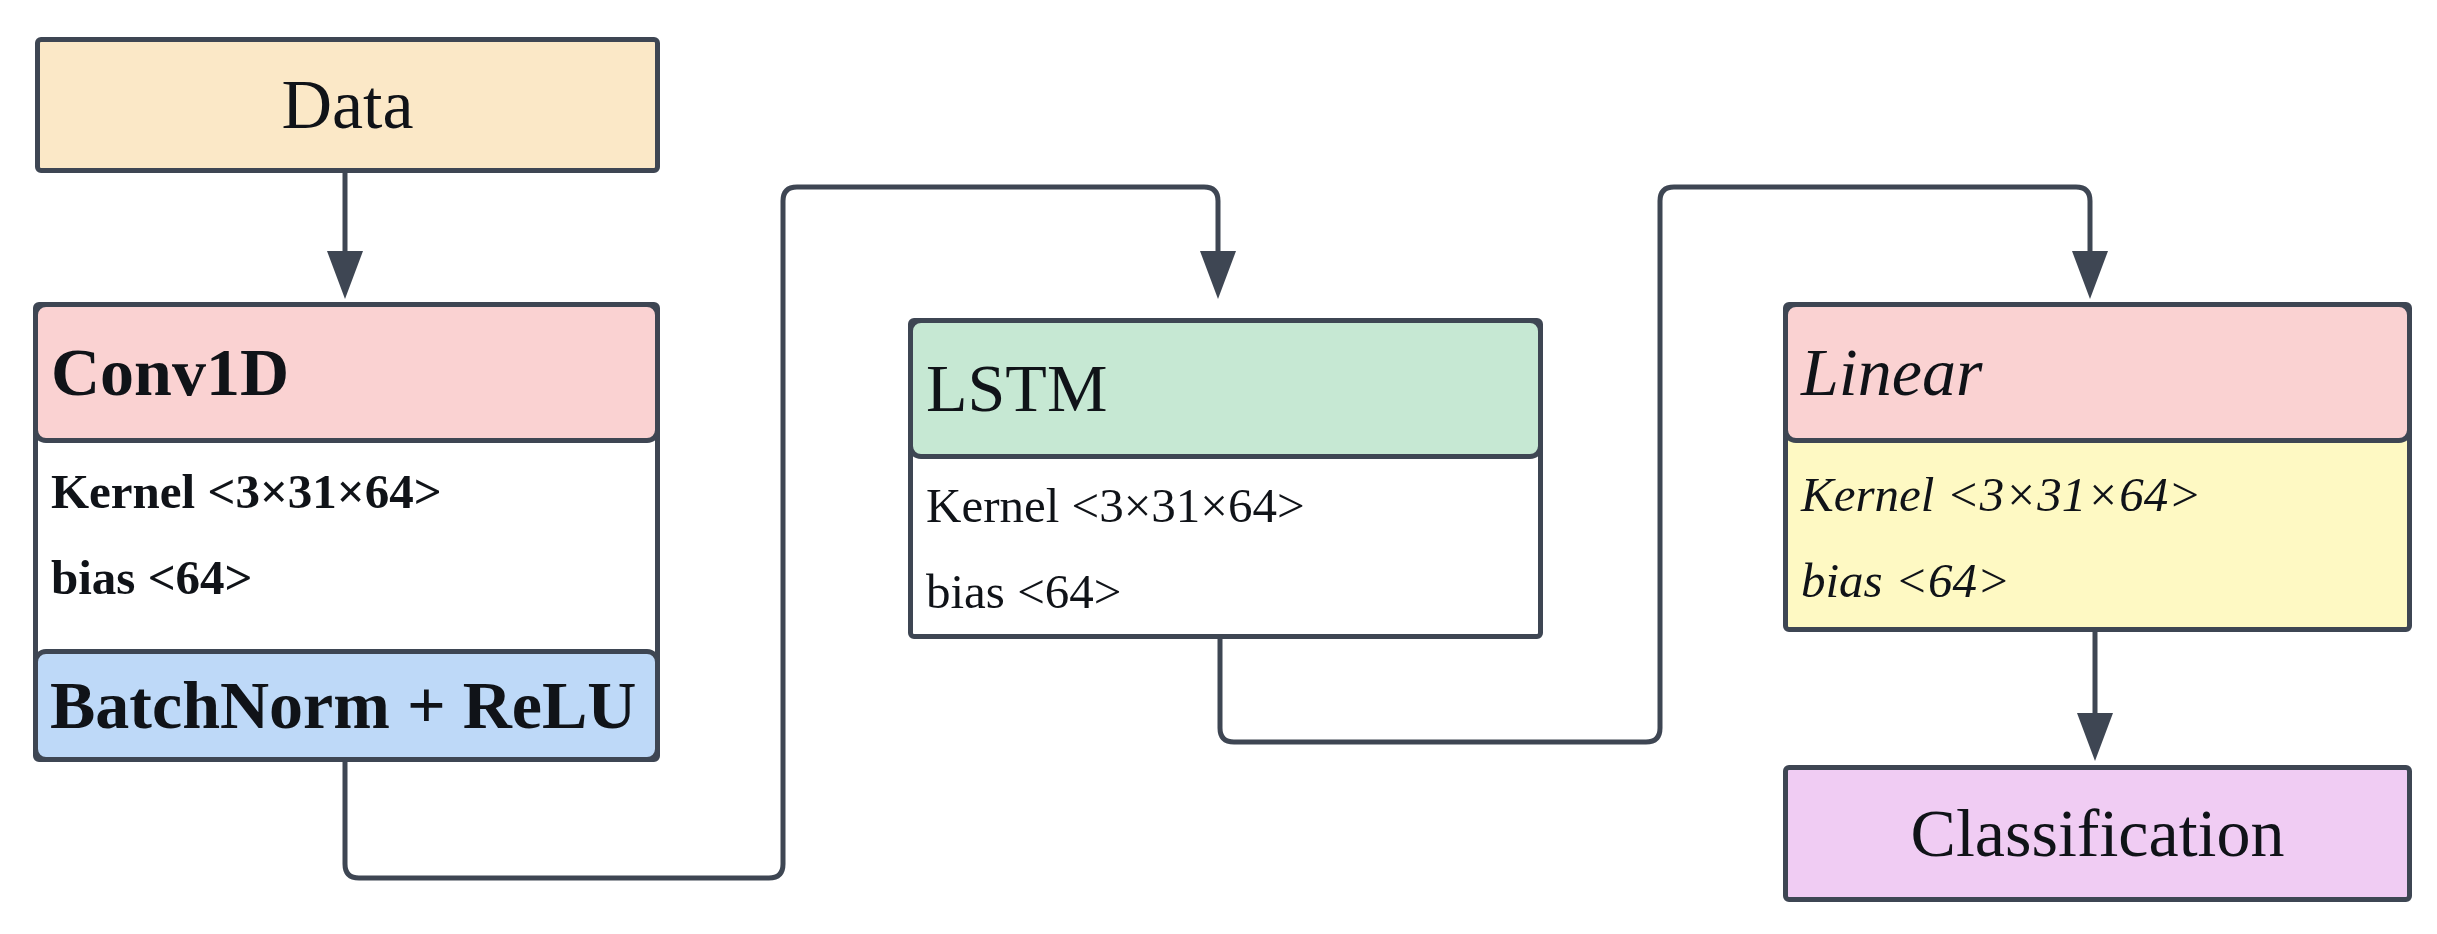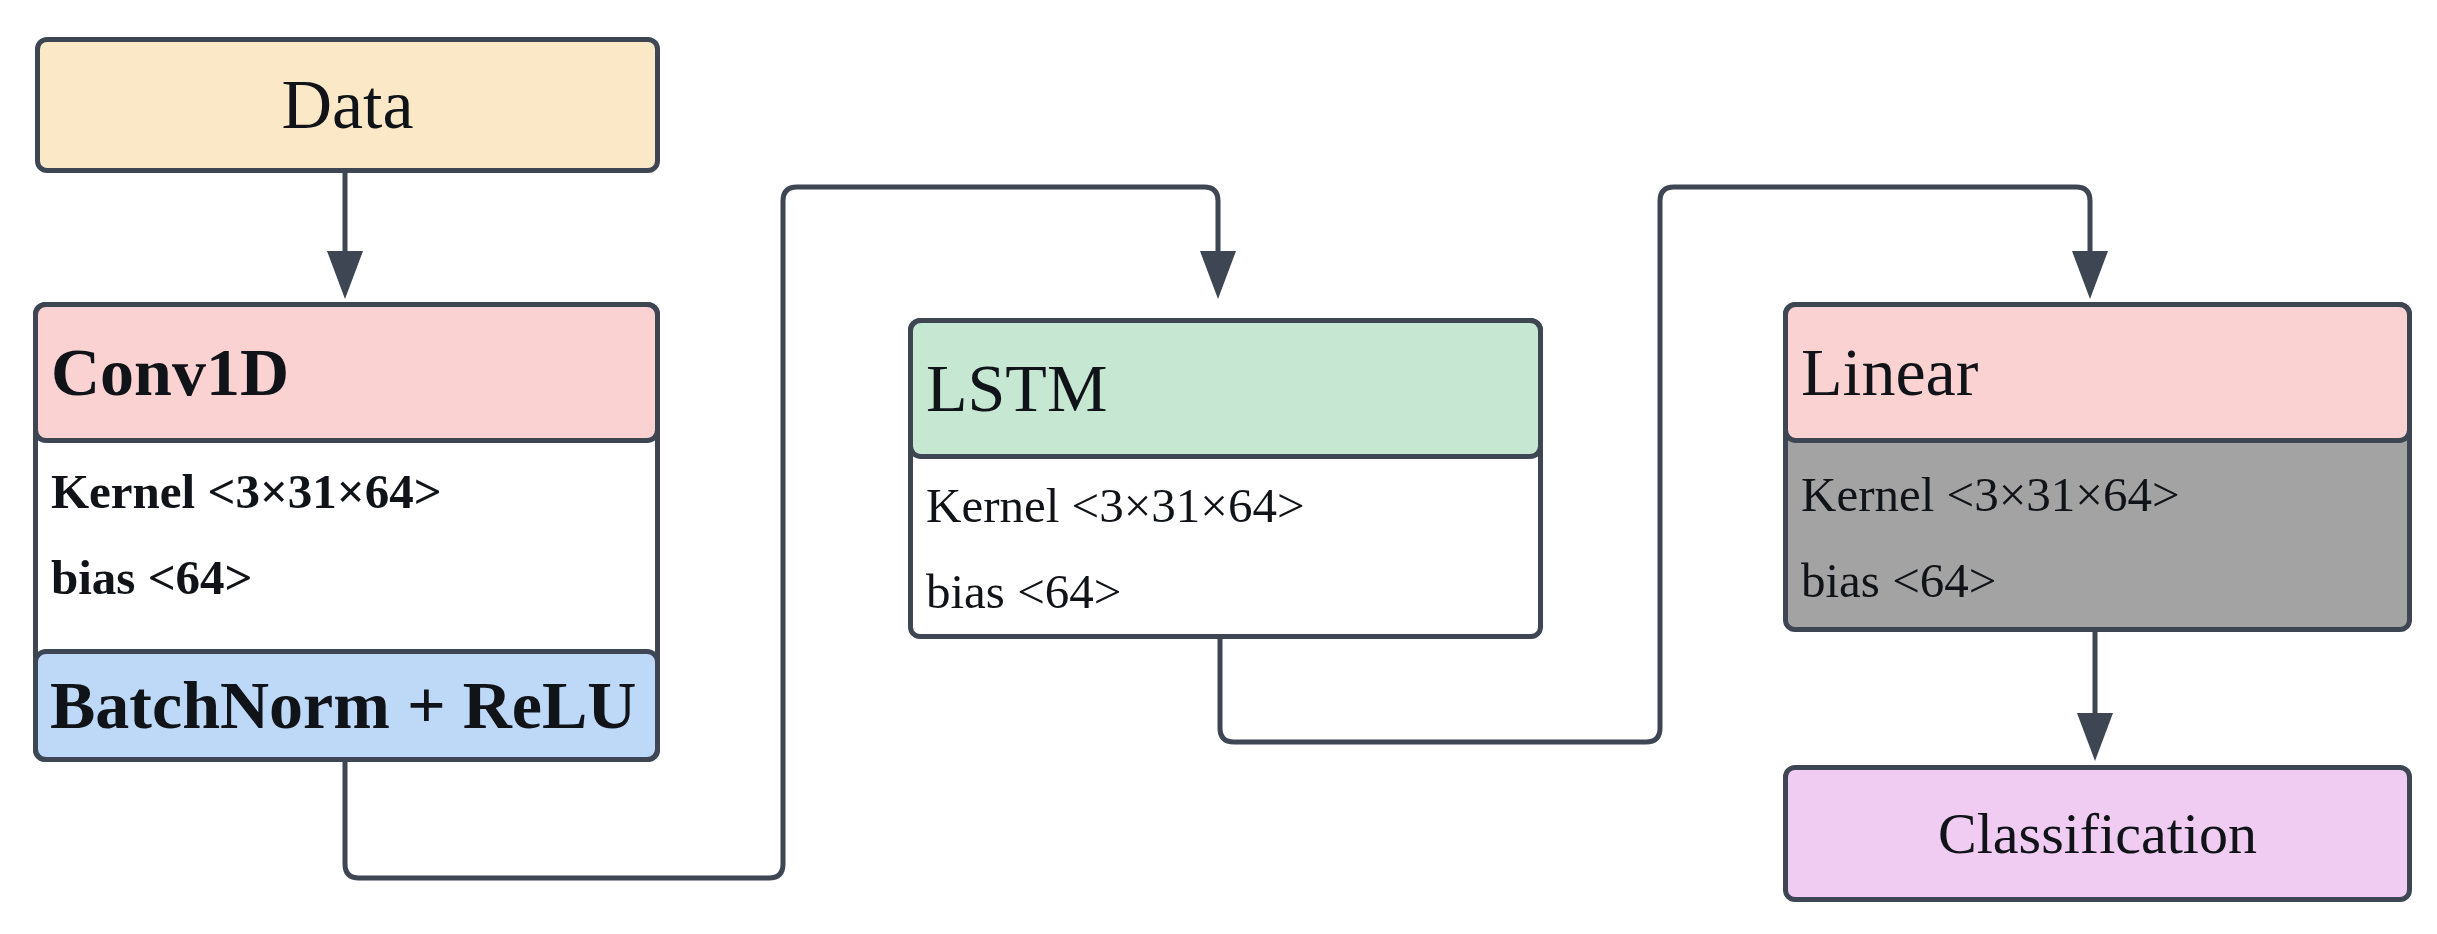--- a/index.html
+++ b/index.html
@@ -11,21 +11,21 @@
     color:#101318;
     overflow:hidden;
   }
   .edges{position:absolute;left:0;top:0;width:2437px;height:934px;}
   .edge{fill:none;stroke:#3e4653;stroke-width:5px;}
   .arrowhead{fill:#3e4653;stroke:none;}
 
   .node{
     position:absolute;
     border:5px solid #3e4653;
-    border-radius:12px;
+    border-radius:6px;
     box-sizing:border-box;
     background:#ffffff;
   }
   .simple-node{
     display:flex;align-items:center;justify-content:center;
     font-size:70px;
   }
   .section{
     position:absolute;left:-5px;right:-5px;
     border:5px solid #3e4653;
@@ -44,21 +44,21 @@
     white-space:nowrap;
   }
   .conv-body{top:136px;height:184px;}
   .lstm-body{top:136px;height:180px;}
   .linear-body{top:136px;height:189px;}
 
   #node-data{left:35px;top:37px;width:625px;height:136px;}
   #node-conv1d{left:33px;top:302px;width:627px;height:460px;font-weight:bold;}
   #node-lstm{left:908px;top:302px;width:635px;height:321px;margin-top:16px;}
   #node-linear{left:1783px;top:302px;width:629px;height:330px;}
-  #node-classification{left:1783px;top:765px;width:629px;height:137px;font-size:58px;}
+  #node-classification{left:1783px;top:765px;width:629px;height:137px;font-size:68px;}
 </style>
 </head>
 <body>
 
 <div class="canvas">
 
   <svg class="edges" viewBox="0 0 2437 934" xmlns="http://www.w3.org/2000/svg">
 
     <path class="edge" d="M 345 173 L 345 255"></path>
     <polygon class="arrowhead" points="327,251 363,251 345,299"></polygon>
@@ -93,21 +93,21 @@
   <div id="node-lstm" class="node" style="background-color: rgb(255, 255, 255);">
     <div class="section header" style="background-color: rgb(198, 232, 211);">
       <span>LSTM</span>
     </div>
     <div class="body-text lstm-body">
       <span>Kernel &lt;3×31×64&gt;</span>
       <span>bias &lt;64&gt;</span>
     </div>
   </div>
 
-  <div id="node-linear" class="node" style="background-color: #a3a3a3;">
+  <div id="node-linear" class="node" style="background-color: #fef9c3; font-style: italic;">
     <div class="section header" style="background-color: rgb(250, 210, 210);">
       <span>Linear</span>
     </div>
     <div class="body-text linear-body">
       <span>Kernel &lt;3×31×64&gt;</span>
       <span>bias &lt;64&gt;</span>
     </div>
   </div>
 
   <div id="node-classification" class="node simple-node" style="background-color: rgb(240, 204, 243);">

